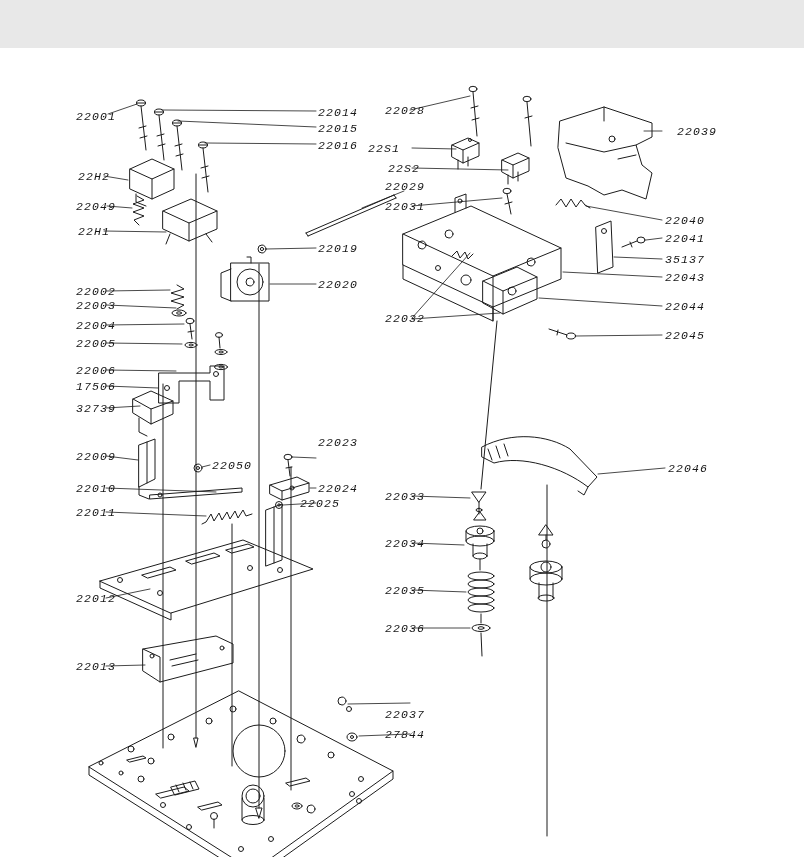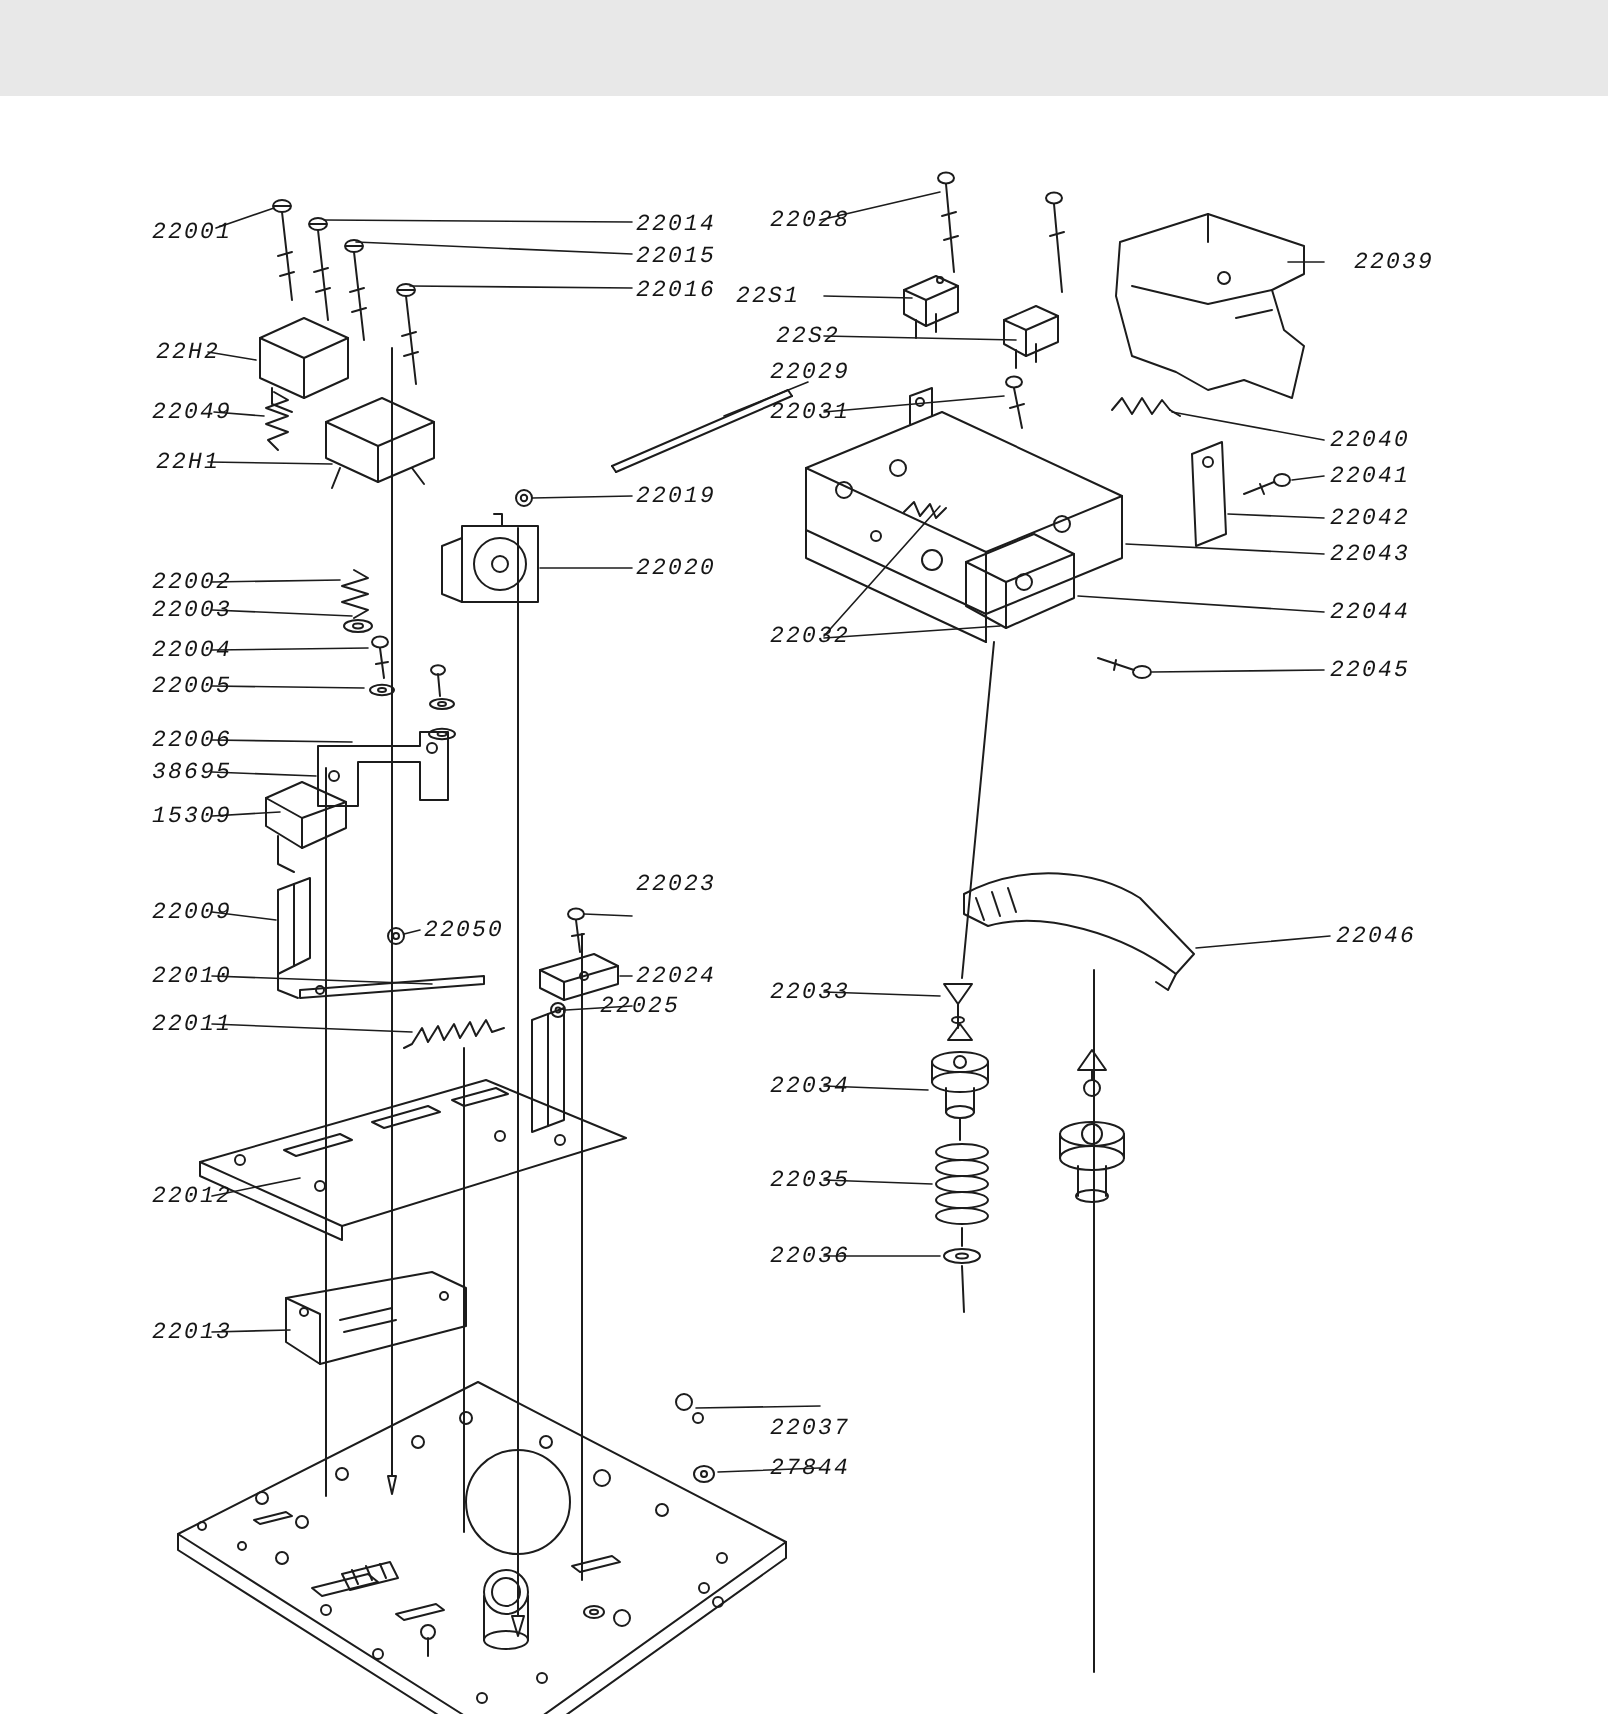--- a/index.html
+++ b/index.html
@@ -433,22 +433,22 @@
 
   <div class="lbl" style="left:76px;top:62px">22001</div>
   <div class="lbl" style="left:78px;top:122px">22H2</div>
   <div class="lbl" style="left:76px;top:152px">22049</div>
   <div class="lbl" style="left:78px;top:177px">22H1</div>
   <div class="lbl" style="left:76px;top:237px">22002</div>
   <div class="lbl" style="left:76px;top:251px">22003</div>
   <div class="lbl" style="left:76px;top:271px">22004</div>
   <div class="lbl" style="left:76px;top:289px">22005</div>
   <div class="lbl" style="left:76px;top:316px">22006</div>
-  <div class="lbl" style="left:76px;top:332px">38695</div>
-  <div class="lbl" style="left:76px;top:354px">15309</div>
+  <div class="lbl" style="left:76px;top:332px">17506</div>
+  <div class="lbl" style="left:76px;top:354px">32739</div>
   <div class="lbl" style="left:76px;top:402px">22009</div>
   <div class="lbl" style="left:76px;top:434px">22010</div>
   <div class="lbl" style="left:76px;top:458px">22011</div>
   <div class="lbl" style="left:76px;top:544px">22012</div>
   <div class="lbl" style="left:76px;top:612px">22013</div>
   <div class="lbl" style="left:318px;top:58px">22014</div>
   <div class="lbl" style="left:318px;top:74px">22015</div>
   <div class="lbl" style="left:318px;top:91px">22016</div>
   <div class="lbl" style="left:318px;top:194px">22019</div>
   <div class="lbl" style="left:318px;top:230px">22020</div>
@@ -464,19 +464,19 @@
   <div class="lbl" style="left:385px;top:264px">22032</div>
   <div class="lbl" style="left:385px;top:442px">22033</div>
   <div class="lbl" style="left:385px;top:489px">22034</div>
   <div class="lbl" style="left:385px;top:536px">22035</div>
   <div class="lbl" style="left:385px;top:574px">22036</div>
   <div class="lbl" style="left:385px;top:660px">22037</div>
   <div class="lbl" style="left:385px;top:680px">27844</div>
   <div class="lbl" style="left:677px;top:77px">22039</div>
   <div class="lbl" style="left:665px;top:166px">22040</div>
   <div class="lbl" style="left:665px;top:184px">22041</div>
-  <div class="lbl" style="left:665px;top:205px">22042</div>
+  <div class="lbl" style="left:665px;top:205px">35137</div>
   <div class="lbl" style="left:665px;top:223px">22043</div>
   <div class="lbl" style="left:665px;top:252px">22044</div>
   <div class="lbl" style="left:665px;top:281px">22045</div>
   <div class="lbl" style="left:668px;top:414px">22046</div>
 
 </div>
 
 </body></html>

